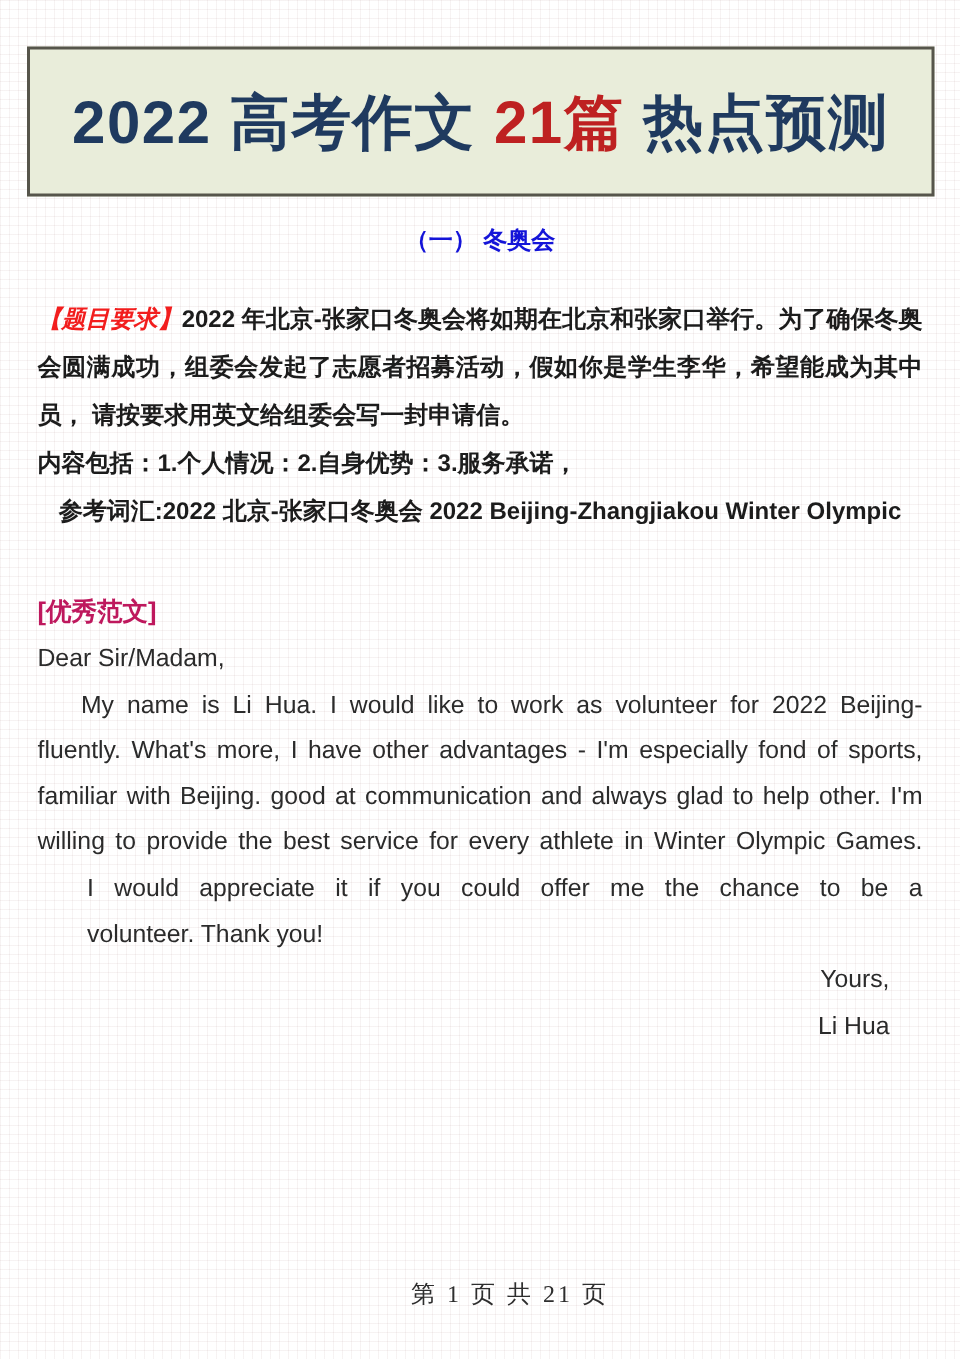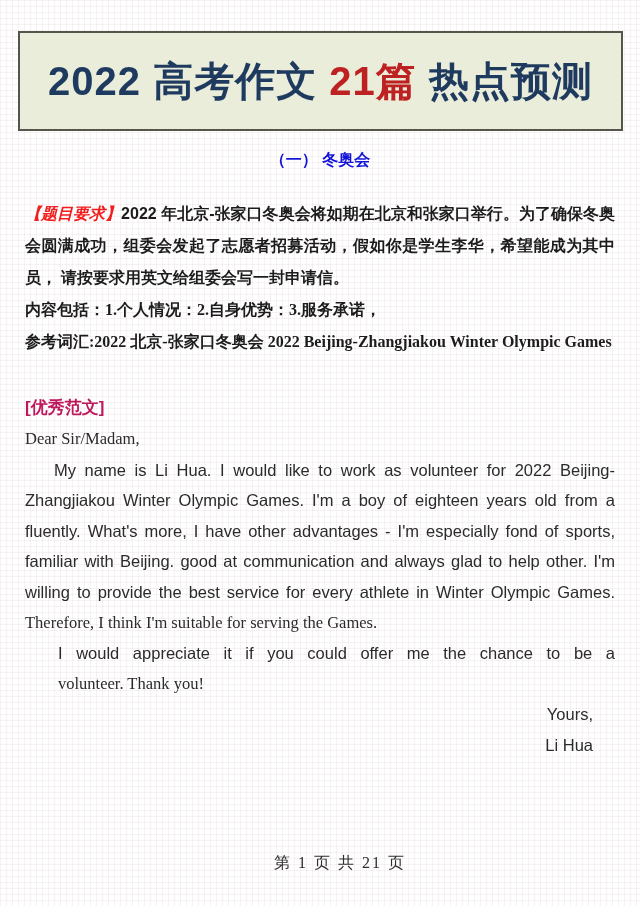--- a/index.html
+++ b/index.html
@@ -70,21 +70,21 @@
     font-size: 16px;
     font-weight: 700;
     color: #1c1c1c;
   }
   .cn-line {
     height: 32px;
     line-height: 32px;
     overflow: hidden;
   }
   .just { text-align: justify; text-align-last: justify; }
-  .left { text-align: right; text-align-last: left; font-family: Liberation Serif, serif; }
+  .left { text-align: center; text-align-last: left; }
   .req-label { color: #f21d1d; font-style: italic; }
 
   
   .essay-label {
     position: absolute;
     left: 25px;
     top: 396px;
     font-size: 17px;
     font-weight: 700;
     color: #be185d;
@@ -141,25 +141,23 @@
     <div class="cn-line left">参考词汇:2022 北京-张家口冬奥会 2022 Beijing-Zhangjiakou Winter Olympic Games</div>
   </div>
 
   <div class="essay-label">[优秀范文]</div>
 
   <div class="letter">
     <div class="en-line left">Dear Sir/Madam,</div>
 
     <div>
       <div class="en-line just indent-first">My name is Li Hua. I would like to work as volunteer for 2022 Beijing-</div>
-      <div class="en-line just">Zhangjiakou Winter Olympic Games. I'm a boy of eighteen years old from a</div>
       <div class="en-line just">fluently. What's more, I have other advantages - I'm especially fond of sports,</div>
       <div class="en-line just">familiar with Beijing. good at communication and always glad to help other. I'm</div>
       <div class="en-line just">willing to provide the best service for every athlete in Winter Olympic Games.</div>
-      <div class="en-line left">Therefore, I think I'm suitable for serving the Games.</div>
     </div>
 
     <div class="para2">
       <div class="en-line just">I would appreciate it if you could offer me the chance to be a</div>
       <div class="en-line left">volunteer. Thank you!</div>
     </div>
 
     <div class="en-line closing-line">Yours,</div>
     <div class="en-line closing-line">Li Hua</div>
   </div>

